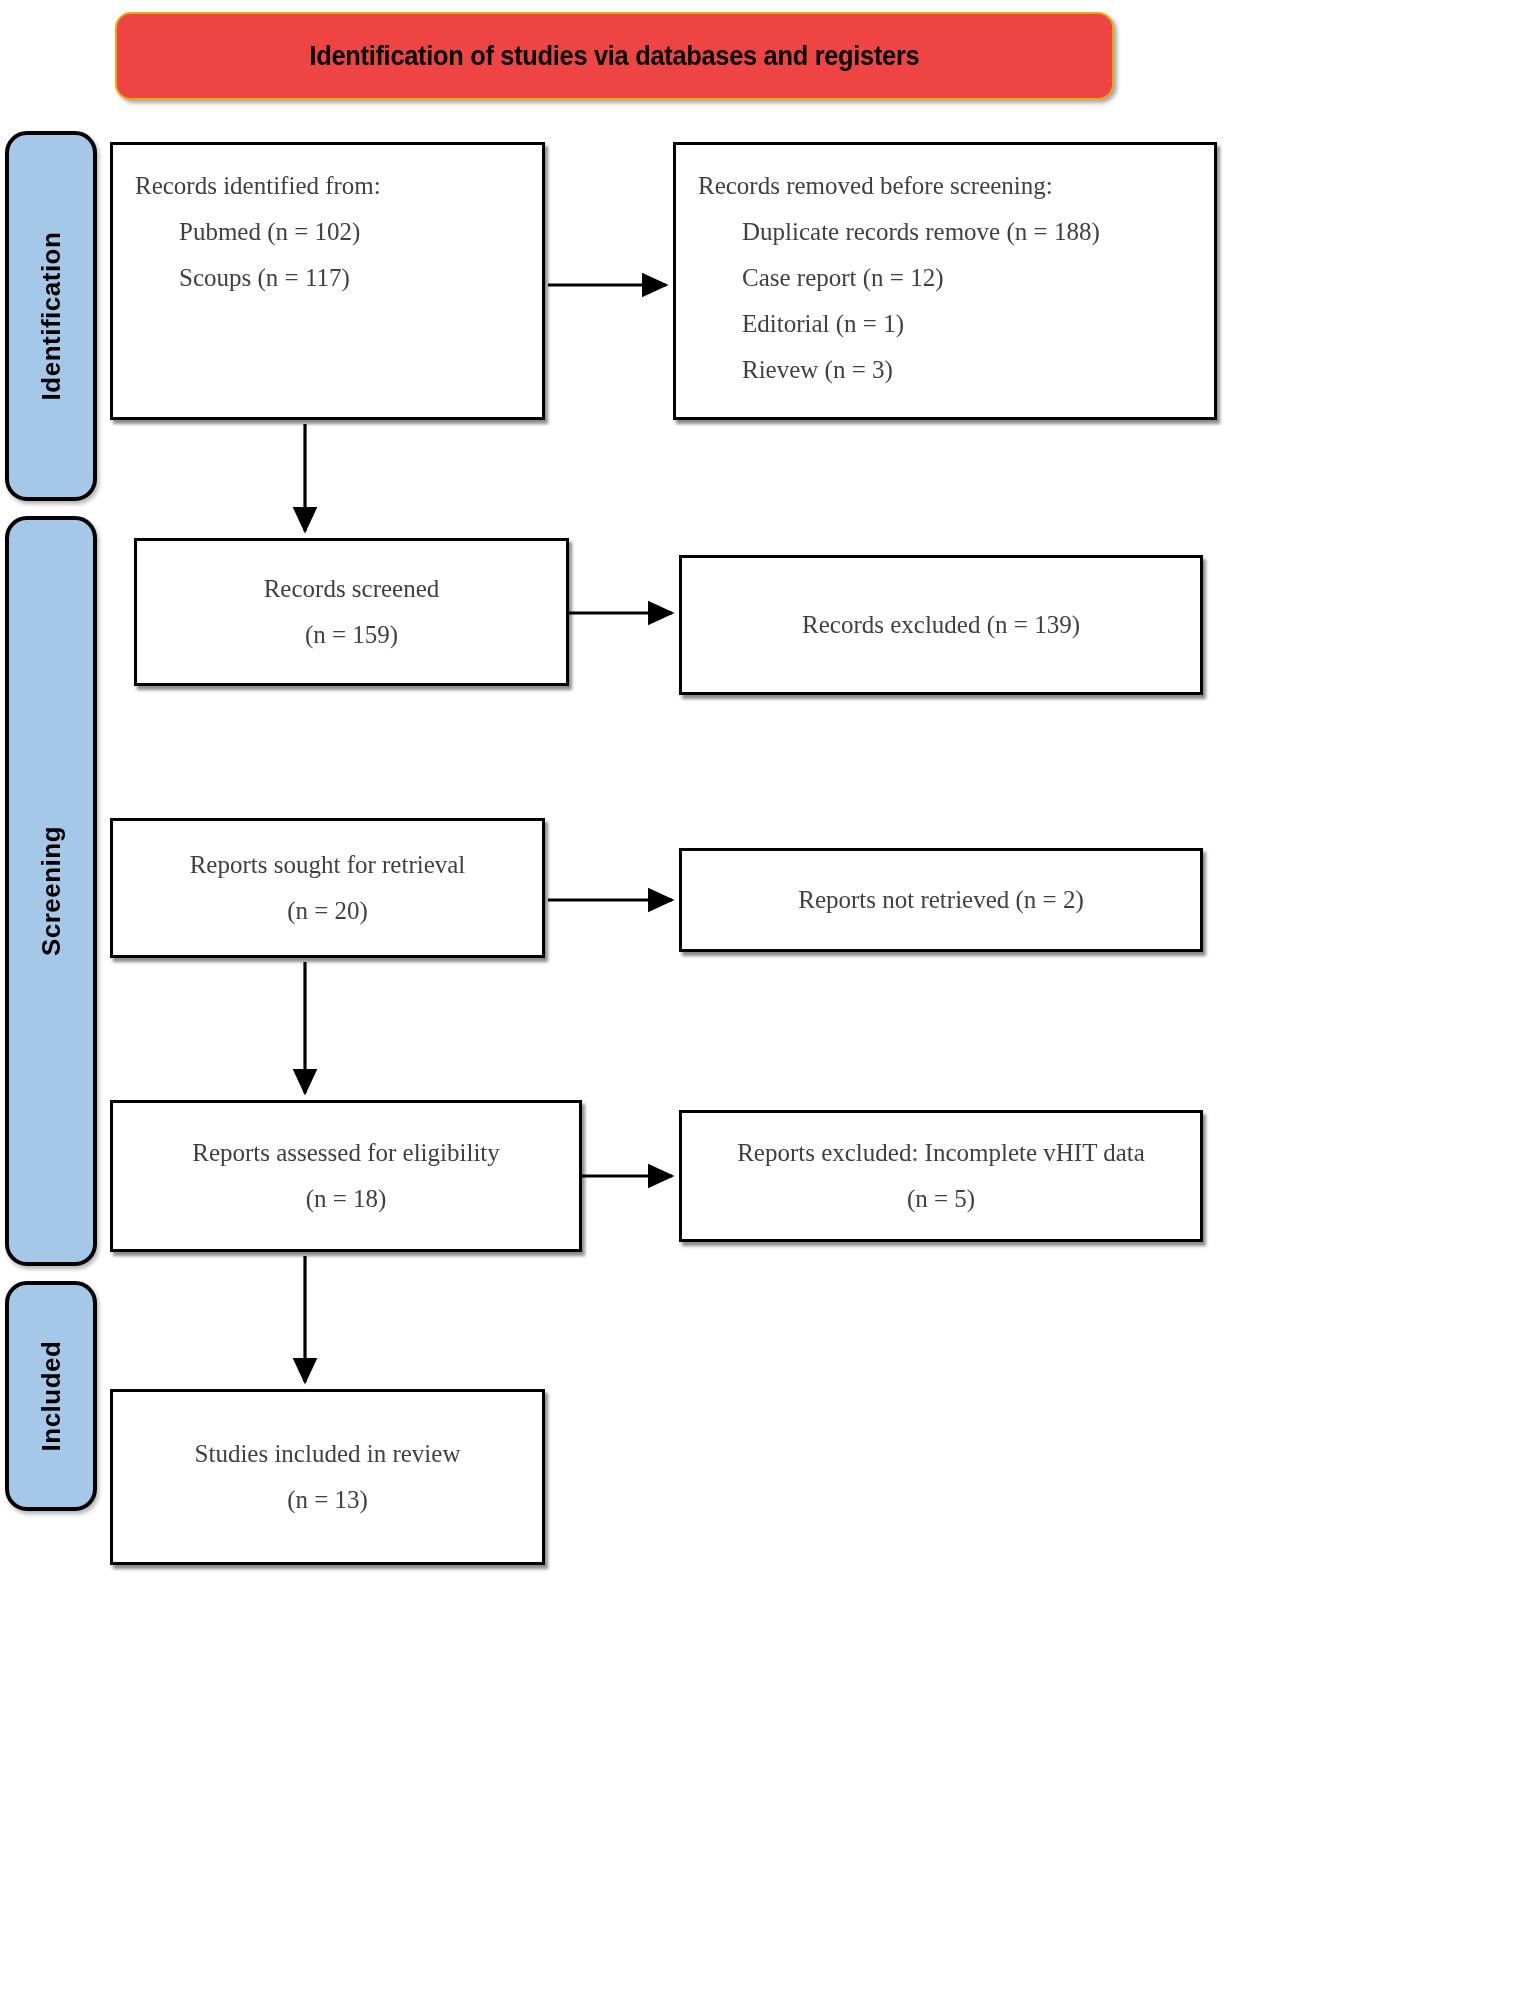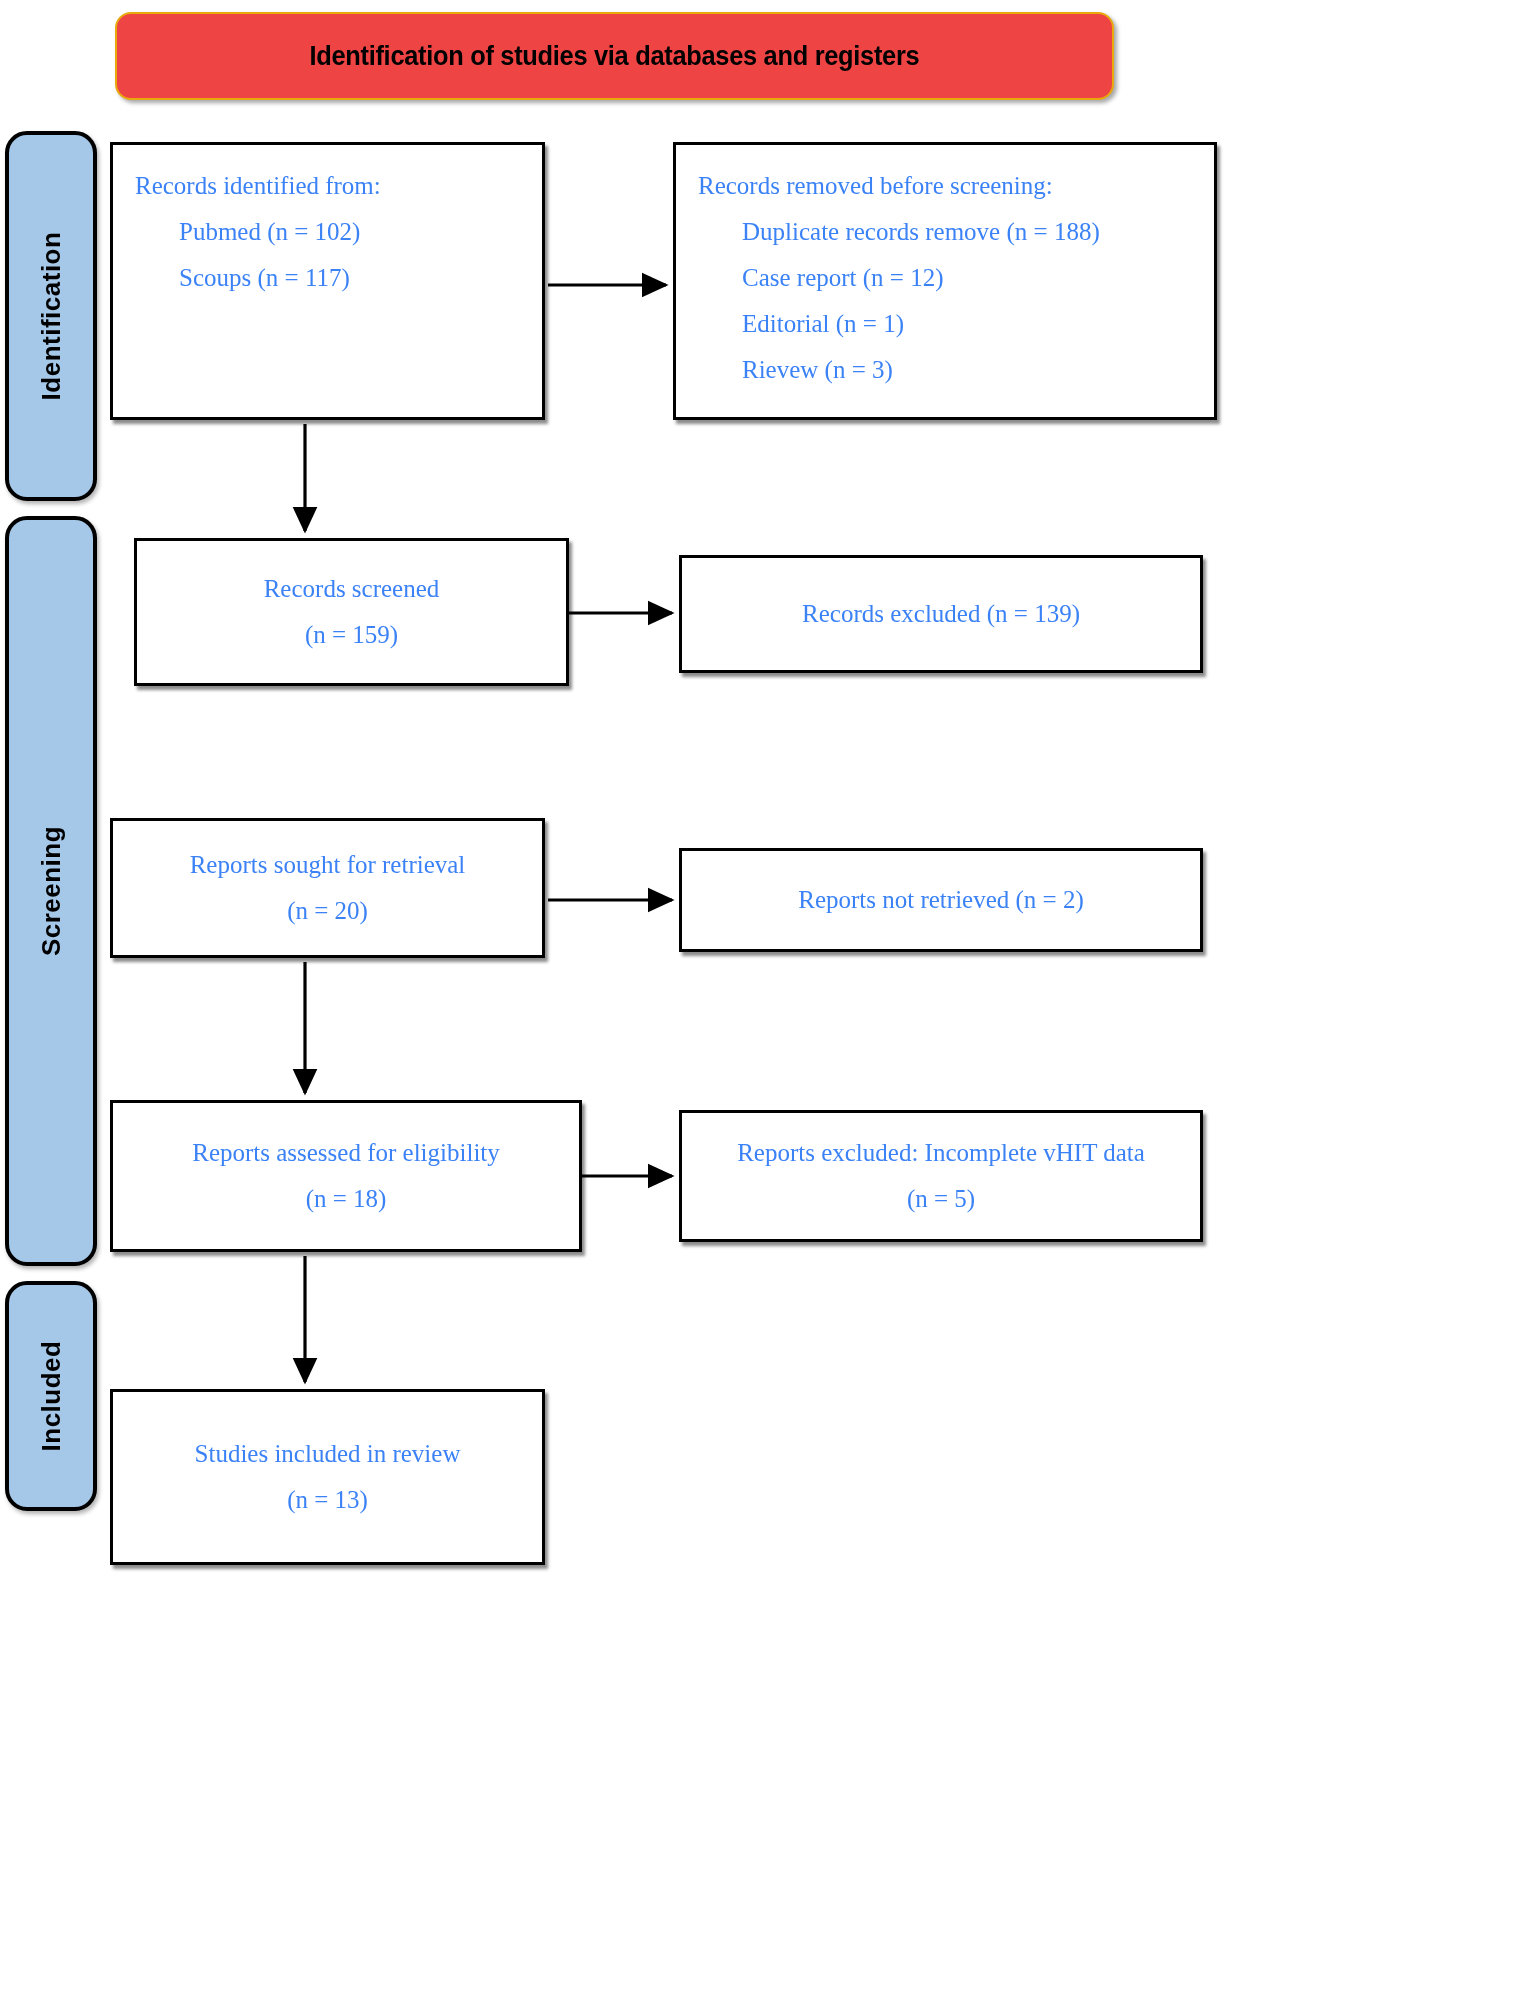--- a/index.html
+++ b/index.html
@@ -73,38 +73,38 @@
     position: absolute;
     background: #ffffff;
     border: 3px solid #000000;
     box-shadow: 3px 4px 3px rgba(0,0,0,0.45);
     box-sizing: border-box;
     padding: 18px 22px;
   }
   .flow-box .line {
     font-size: 25px;
     line-height: 46px;
-    color: #3b82f6;
+    color: #404040;
     white-space: nowrap;
   }
   .flow-box .line.indent { padding-left: 44px; }
   .flow-box.centered {
     display: flex;
     flex-direction: column;
     align-items: center;
     justify-content: center;
     padding: 10px 14px;
   }
   .flow-box.centered .line { text-align: center; }
 
   
   #box-identified    { left: 110px; top: 142px;  width: 435px; height: 278px; }
   #box-removed       { left: 673px; top: 142px;  width: 544px; height: 278px; }
   #box-screened      { left: 110px; top: 538px;  width: 435px; height: 148px; margin-left: 24px; }
-  #box-excluded      { left: 679px; top: 555px;  width: 524px; height: 118px; }
+  #box-excluded      { left: 679px; top: 555px;  width: 524px; height: 140px; }
   #box-sought        { left: 110px; top: 818px;  width: 435px; height: 140px; }
   #box-notretrieved  { left: 679px; top: 848px;  width: 524px; height: 104px; }
   #box-assessed      { left: 110px; top: 1100px; width: 472px; height: 152px; }
   #box-repexcluded   { left: 679px; top: 1110px; width: 524px; height: 132px; }
   #box-included      { left: 110px; top: 1389px; width: 435px; height: 176px; }
 
   
   #arrow-layer {
     position: absolute;
     left: 0; top: 0;

